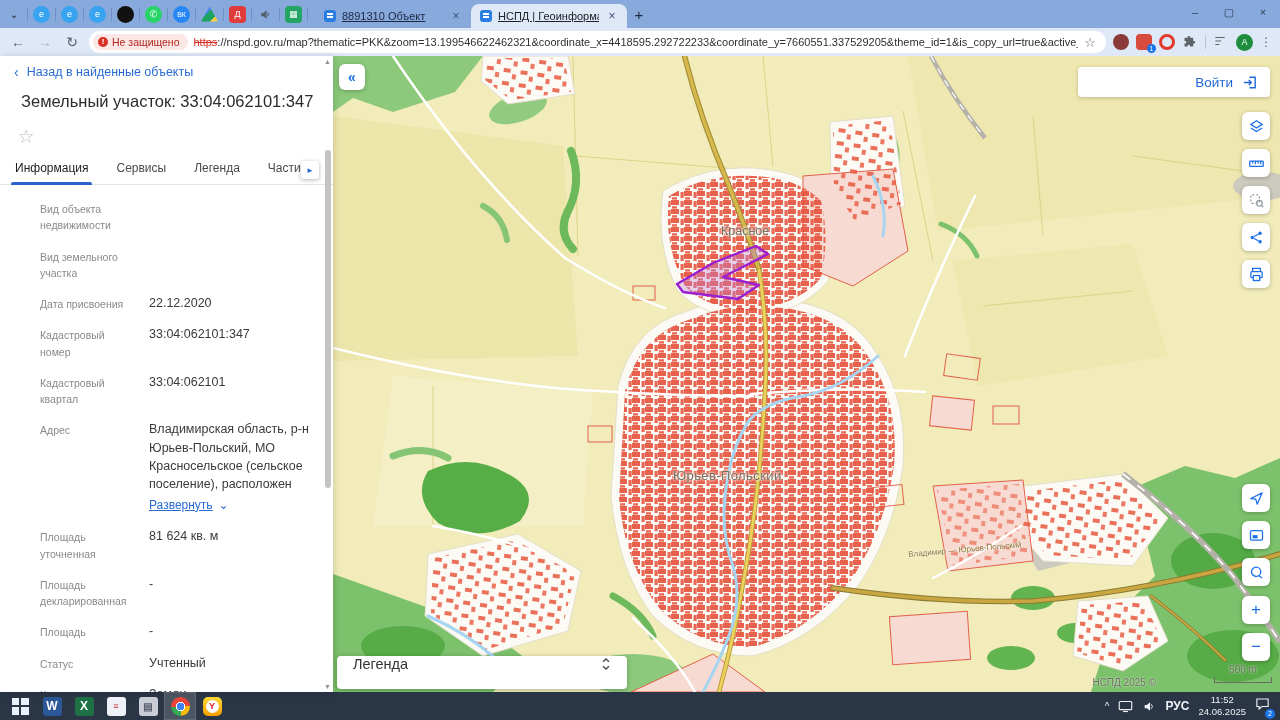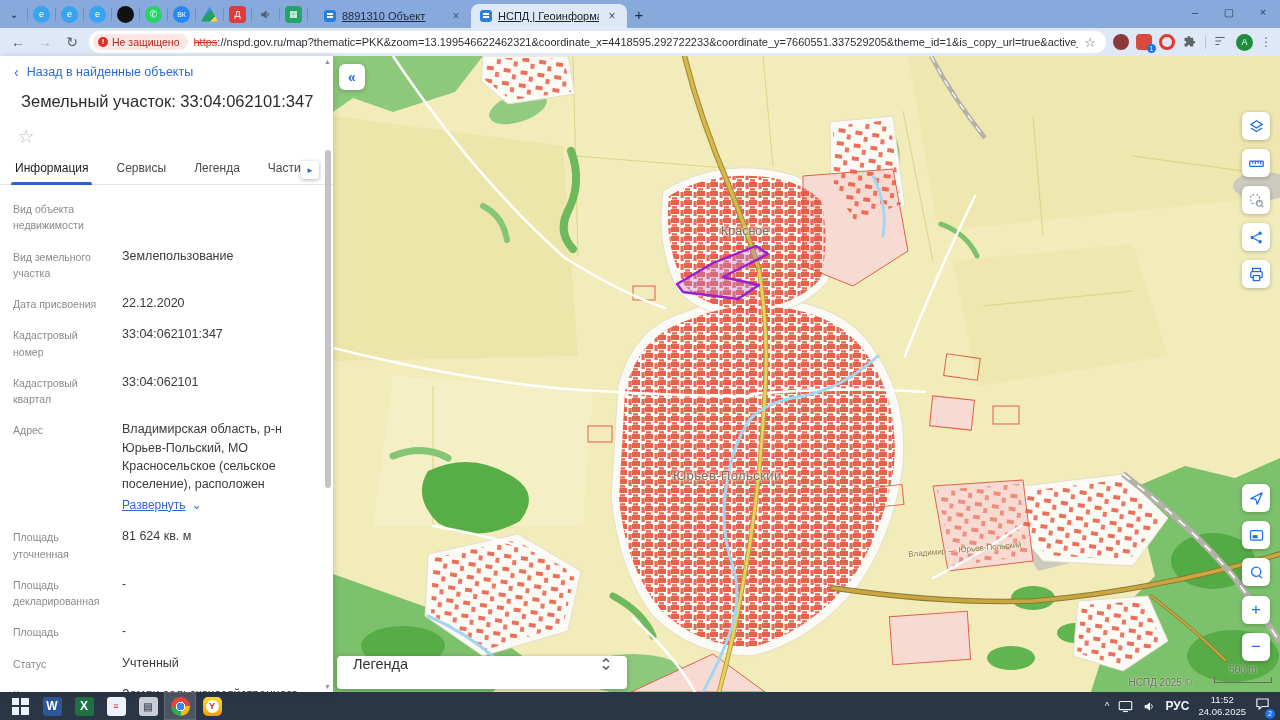--- a/index.html
+++ b/index.html
@@ -49,39 +49,39 @@
   .backlink .chev { font-size:14px; }
   .ptitle { font-size:16.5px; color:#2c2c2c; font-weight:500; padding:10px 14px 2px 21px; }
   .star-btn { margin:10px 0 2px 13px; width:26px; height:26px; font-size:19px; color:#bdbdbd; display:flex; align-items:center; justify-content:center; }
   .ptabs { display:flex; align-items:flex-end; border-bottom:1px solid #e4e4e4; margin-top:6px; position:relative; padding-left:13px; height:30px; }
   .ptab { font-size:12px; color:#4a4a4a; padding:0 2px 9px 2px; margin-right:24px; position:relative; white-space:nowrap; }
   .ptab.active { color:#1d1d1d; }
   .ptab.active::after { content:""; position:absolute; left:-2px; right:-2px; bottom:-1px; height:3px; background:#2962cc; border-radius:2px 2px 0 0; }
   .more-btn { position:absolute; right:14px; bottom:5px; width:18px; height:18px; background:#fff; box-shadow:0 1px 4px rgba(0,0,0,.3); border-radius:3px; color:#2a6bd3; font-size:8px; display:flex; align-items:center; justify-content:center; }
   .rows { padding:14px 20px 0 13px; }
   .row { display:flex; gap:12px; margin-bottom:13px; }
-  .lbl { width:97px; flex:0 0 auto; font-size:10.5px; color:#8a8a8a; line-height:1.55; padding-top:2px; }
+  .lbl { width:97px; flex:0 0 auto; font-size:10.5px; color:#8a8a8a; line-height:1.55; padding-top:2px;margin-left:27px; }
   .val { flex:1; font-size:12.5px; color:#3a3a3a; line-height:1.45; }
   .expand { display:flex; align-items:center; gap:6px; color:#2a6bd3; font-size:12px; margin-top:4px; }
   .expand .lnk { text-decoration:underline; }
   
   .pscroll { position:absolute; top:0; right:0; width:10px; height:100%; }
   .pscroll .arr { position:absolute; right:1px; font-size:7px; color:#909090; width:9px; text-align:center; }
   .pscroll .thumb { position:absolute; top:94px; right:2px; width:6px; height:338px; background:#c4c4c4; border-radius:3px; }
 
   
   .map { position:relative; flex:1; overflow:hidden; background:#f1ecba; }
   .map svg.base { position:absolute; inset:0; }
   .maplabel { position:absolute; color:#75715f; text-shadow:0 0 3px #fff,0 0 3px #fff; pointer-events:none; }
   .mbtn { position:absolute; width:28px; height:28px; background:#fff; border-radius:6px; box-shadow:0 1px 4px rgba(0,0,0,.25); display:flex; align-items:center; justify-content:center; color:#1d6fe8; }
   .mbtn svg { display:block; }
   .login { position:absolute; top:11px; right:10px; width:192px; height:30px; background:#fff; border-radius:4px; box-shadow:0 1px 4px rgba(0,0,0,.2); display:flex; align-items:center; justify-content:flex-end; gap:8px; padding-right:12px; color:#2368d8; font-size:13.5px; }
   .legend { position:absolute; left:4px; bottom:3px; width:290px; height:33px; background:#fff; border-radius:4px; box-shadow:0 1px 5px rgba(0,0,0,.25); display:flex; align-items:flex-start; justify-content:space-between; padding:0 14px 0 16px; font-size:14.5px; color:#333; }
   .credit { position:absolute; right:8px; bottom:4px; display:flex; align-items:flex-start; gap:22px; color:#6b6b5f; font-size:10px; text-shadow:0 0 2px #fff; }
-  .scale { position:relative; width:58px; height:6px; border-left:1px solid #6b6b5f; border-right:1px solid #6b6b5f; border-bottom:1px solid #6b6b5f; }
+  .scale { position:relative; width:58px; height:6px; border-left:1px solid #6b6b5f; border-right:1px solid #6b6b5f; border-bottom:1px solid #6b6b5f;margin-left:36px; }
   .scale span { position:absolute; top:-13px; left:0; width:100%; text-align:center; font-size:10px; }
 
   
   .taskbar { height:28px; background:#2a3545; display:flex; align-items:center; padding:0 4px; }
   .tb-ic { width:32px; height:28px; display:flex; align-items:center; justify-content:center; flex:0 0 auto; }
   .tb-ic.active { background:rgba(255,255,255,.16); box-shadow:inset 0 0 0 1px rgba(255,255,255,.12); }
   .tile { width:19px; height:19px; border-radius:3px; color:#fff; font-size:12px; font-weight:bold; display:flex; align-items:center; justify-content:center; }
   .winlogo { width:17px; height:17px; display:grid; grid-template-columns:1fr 1fr; gap:2px; }
   .winlogo i { background:#e8f1fb; }
   .chrome { width:19px; height:19px; border-radius:50%;
@@ -199,21 +199,20 @@
 
         <span class="more-btn">►</span>
       </div>
 
       <div class="rows">
         <div class="row">
           <div class="lbl">Вид объекта недвижимости</div>
         </div>
         <div class="row">
           <div class="lbl">Вид земельного участка</div>
-          <div class="val">Землепользование</div>
         </div>
         <div class="row">
           <div class="lbl">Дата присвоения</div>
           <div class="val">22.12.2020</div>
         </div>
         <div class="row">
           <div class="lbl">Кадастровый номер</div>
           <div class="val">33:04:062101:347</div>
         </div>
         <div class="row">
@@ -386,20 +385,27 @@
 
         <polygon points="423,190 435,198 390,221 426,229 405,243 350,236 344,228 380,207" fill="rgba(188,122,214,0.35)" stroke="#9b1fd0" stroke-width="2.4" stroke-linejoin="round"></polygon>
       </svg>
 
       <span class="maplabel" style="left:388px; top:168px; font-size:12.5px;">Красное</span>
       <span class="maplabel" style="left:340px; top:412px; font-size:13px; letter-spacing:.4px;">Юрьев-Польский</span>
       <span class="maplabel" style="left:575px; top:489px; font-size:8px; color:#8a7838; transform:rotate(-5deg);">Владимир — Юрьев-Польский</span>
 
       <div class="mbtn" style="left:6px; top:8px; width:26px; height:26px; font-weight:bold; font-size:14px;">«</div>
 
+      <div class="login">
+        <span>Войти</span>
+        <svg width="17" height="17" viewBox="0 0 24 24" fill="none" stroke="#2368d8" stroke-width="2">
+          <path d="M13 6V4.5h7v15h-7V18"></path>
+            <path d="M4 12h10M11 8.5 14.5 12 11 15.5"></path>
+        </svg>
+      </div>
 
       <div class="mbtn" style="right:10px; top:56px;">
         <svg width="17" height="17" viewBox="0 0 24 24" fill="none" stroke="#1d6fe8" stroke-width="1.8">
             <path d="M12 4 20 9l-8 5-8-5 8-5z"></path>
             <path d="M4 14l8 5 8-5"></path>
           </svg>
       </div>
       <div class="mbtn" style="right:10px; top:93px;">
         <svg width="17" height="17" viewBox="0 0 24 24" fill="none" stroke="#1d6fe8" stroke-width="1.8">
             <rect x="2.5" y="8.5" width="19" height="7.5" rx="1"></rect>

